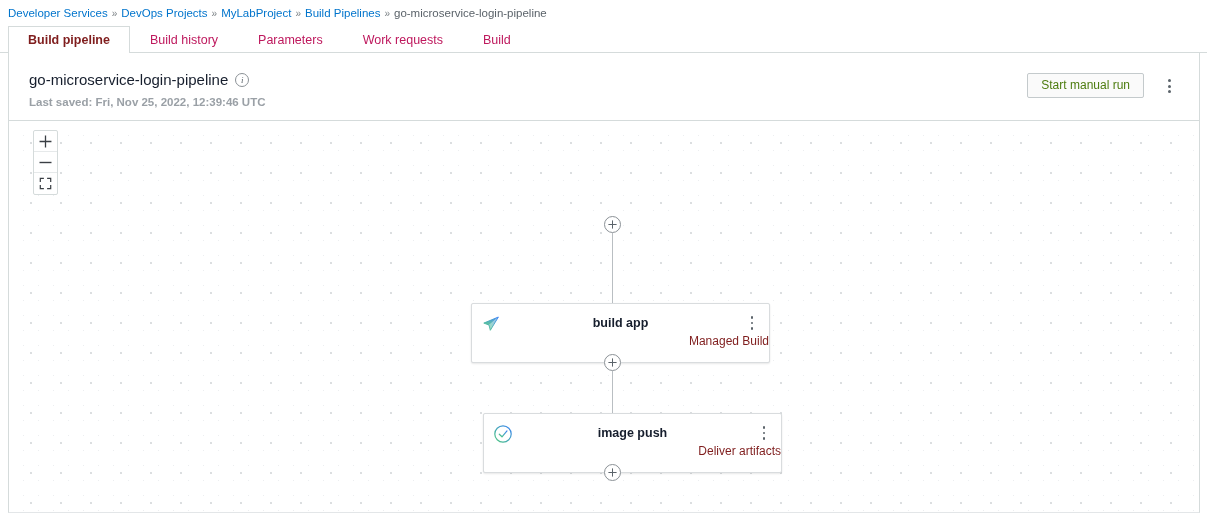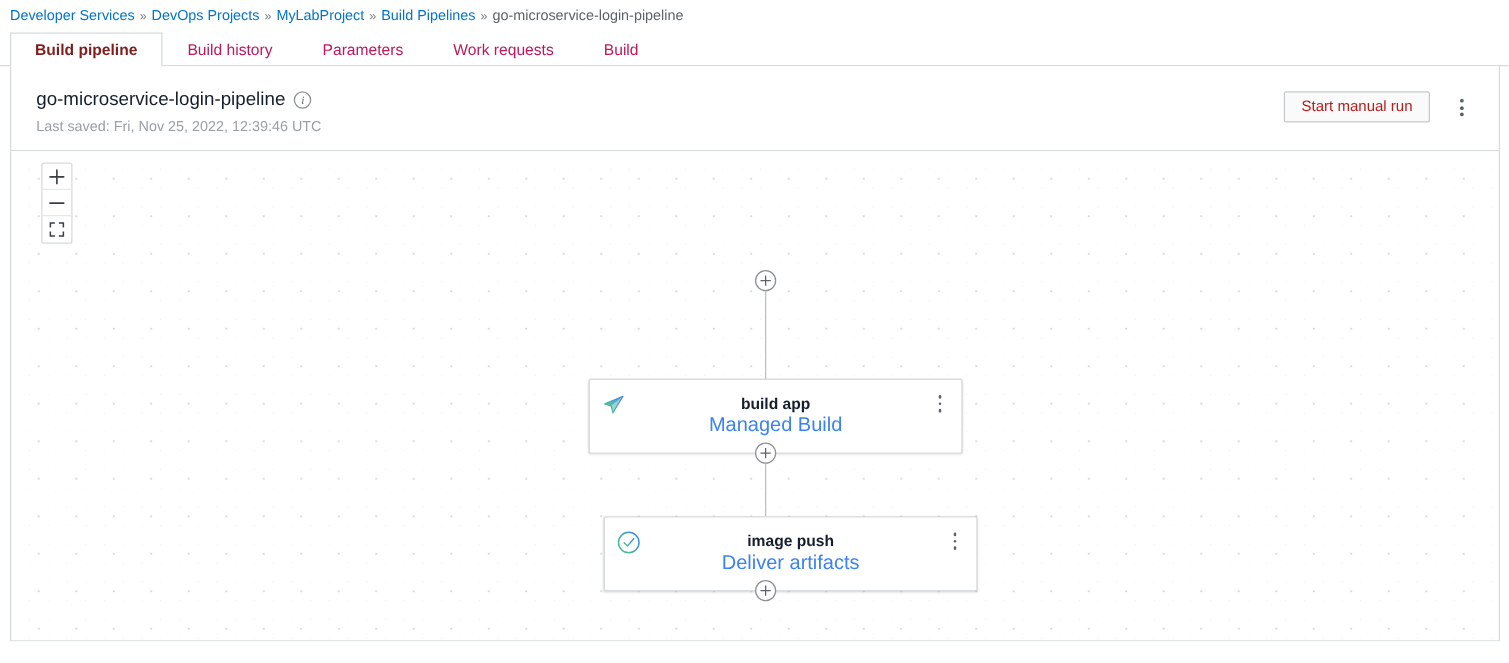--- a/index.html
+++ b/index.html
@@ -74,26 +74,26 @@
   .info-icon {
     width: 14px; height: 14px; border-radius: 50%;
     border: 1px solid #8b9196;
     display: inline-flex; align-items: center; justify-content: center;
     font-size: 9px; font-style: italic; color: #5b636a;
     font-family: "Liberation Serif", serif;
     line-height: 1; cursor: pointer;
   }
   .subtitle {
     position: absolute; left: 20px; top: 41px;
-    font-size: 11.5px; color: #9aa0a6; line-height: 16px;
+    font-size: 11.5px; color: #9aa0a6; line-height: 16px; font-weight: bold;
   }
   .btn-manual {
     position: absolute; right: 55px; top: 20px;
     height: 25px; padding: 0 13px;
-    font-size: 12px; color: #b91c1c;
+    font-size: 12px; color: #4d7c0f;
     background: #fafafa;
     border: 1px solid #c4cacc;
     border-radius: 2px;
     cursor: pointer;
     font-family: "Liberation Sans", sans-serif;
     line-height: 23px;
   }
   .kebab-header {
     position: absolute; right: 22px; top: 24px;
     width: 16px; height: 18px;
@@ -178,22 +178,22 @@
   }
   .node-icon svg { display: block; }
   .node-title {
     position: absolute; left: 0; right: 0; top: 11px;
     text-align: center;
     font-size: 12.5px; font-weight: bold; color: #161e2d;
     line-height: 16px;
   }
   .node-sub {
     position: absolute; left: 0; right: 0; top: 29px;
-    text-align: center;
-    font-size: 16px; color: #3b82f6;
+    text-align: right;
+    font-size: 12px; color: #7f1d1d;
     line-height: 16px;
   }
   .node-kebab {
     position: absolute; right: 12px; top: 11px;
     width: 10px; height: 16px;
     display: flex; flex-direction: column; align-items: center;
     justify-content: space-between; padding: 1px 0;
     cursor: pointer;
   }
   .node-kebab i {

